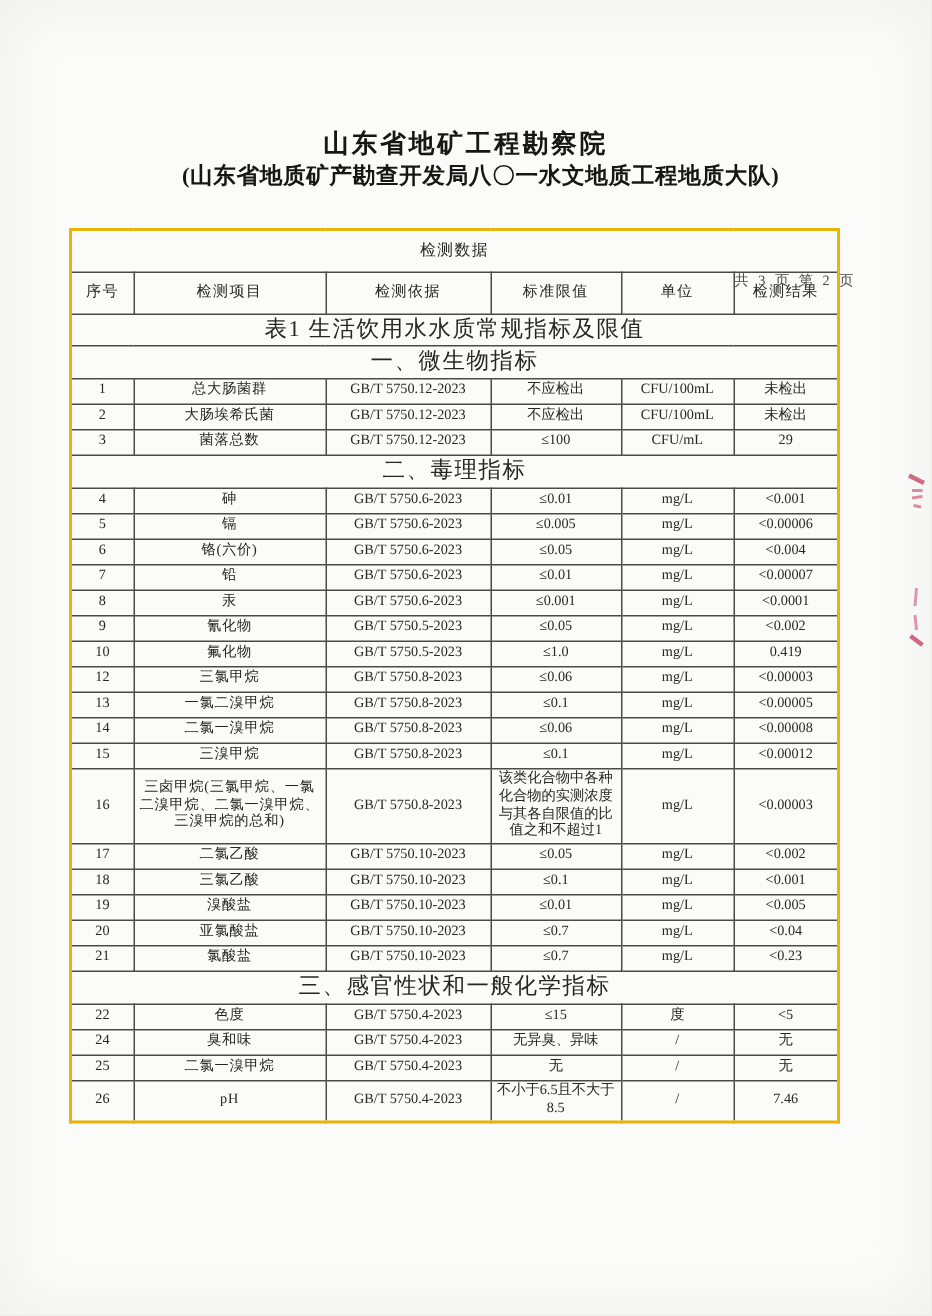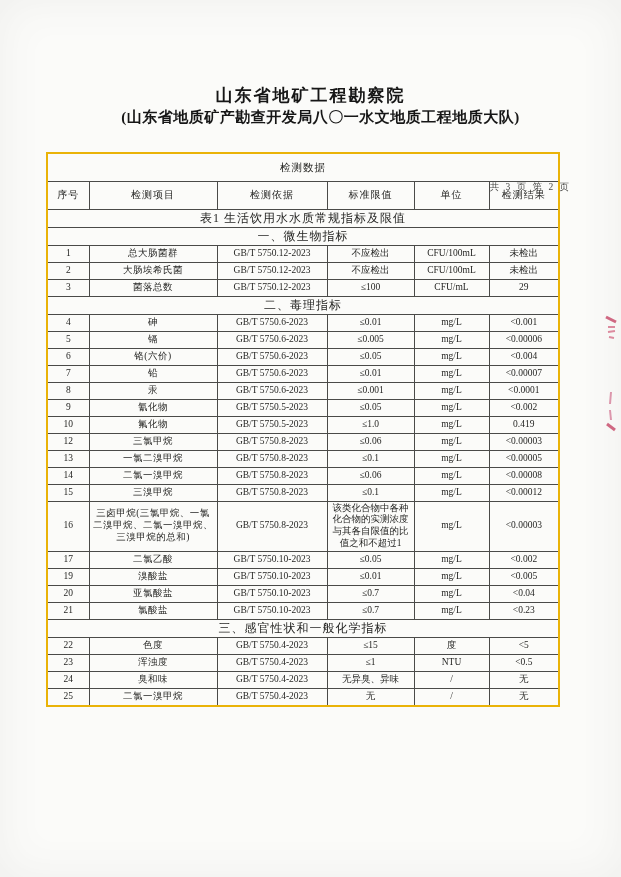--- a/index.html
+++ b/index.html
@@ -60,21 +60,21 @@
     border: 1px solid #4a4a48;
     text-align: center;
     vertical-align: middle;
     padding: 1px 2px;
     font-weight: normal;
     line-height: 1.25;
   }
   table.report { border: 2px solid #eab308; }
   tr.caption-row td { height: 28px; font-size: 10.5px; letter-spacing: 1px; }
   tr.header-row th { height: 28px; font-size: 10px; letter-spacing: 1px; }
-  td.section { height: 16px; font-size: 12px; letter-spacing: 1px; }
+  td.section { height: 16px; font-size: 15px; letter-spacing: 1px; }
   tr.data-row td { height: 17px; }
   tr.data-row td.c1 { letter-spacing: 0.5px; }
 
   .seal-mark {
     position: absolute;
     pointer-events: none;
     opacity: 0.85;
   }
 </style>
 </head>
@@ -240,20 +240,28 @@
         </tr>
         <tr class="data-row">
           <td class="c0">17</td>
           <td class="c1">二氯乙酸</td>
           <td class="c2">GB/T 5750.10-2023</td>
           <td class="c3">≤0.05</td>
           <td class="c4">mg/L</td>
           <td class="c5">&lt;0.002</td>
         </tr>
         <tr class="data-row">
+          <td class="c0">18</td>
+          <td class="c1">三氯乙酸</td>
+          <td class="c2">GB/T 5750.10-2023</td>
+          <td class="c3">≤0.1</td>
+          <td class="c4">mg/L</td>
+          <td class="c5">&lt;0.001</td>
+        </tr>
+        <tr class="data-row">
           <td class="c0">19</td>
           <td class="c1">溴酸盐</td>
           <td class="c2">GB/T 5750.10-2023</td>
           <td class="c3">≤0.01</td>
           <td class="c4">mg/L</td>
           <td class="c5">&lt;0.005</td>
         </tr>
         <tr class="data-row">
           <td class="c0">20</td>
           <td class="c1">亚氯酸盐</td>
@@ -275,42 +283,42 @@
         </tr>
         <tr class="data-row">
           <td class="c0">22</td>
           <td class="c1">色度</td>
           <td class="c2">GB/T 5750.4-2023</td>
           <td class="c3">≤15</td>
           <td class="c4">度</td>
           <td class="c5">&lt;5</td>
         </tr>
         <tr class="data-row">
-          <td class="c0">23</td>
-          <td class="c1">浑浊度</td>
-          <td class="c2">GB/T 5750.4-2023</td>
-          <td class="c3">≤1</td>
-          <td class="c4">NTU</td>
-          <td class="c5">&lt;0.5</td>
-        </tr>
-        <tr class="data-row">
           <td class="c0">24</td>
           <td class="c1">臭和味</td>
           <td class="c2">GB/T 5750.4-2023</td>
           <td class="c3">无异臭、异味</td>
           <td class="c4">/</td>
           <td class="c5">无</td>
         </tr>
         <tr class="data-row">
           <td class="c0">25</td>
           <td class="c1">二氯一溴甲烷</td>
           <td class="c2">GB/T 5750.4-2023</td>
           <td class="c3">无</td>
           <td class="c4">/</td>
           <td class="c5">无</td>
+        </tr>
+        <tr class="data-row">
+          <td class="c0">26</td>
+          <td class="c1">pH</td>
+          <td class="c2">GB/T 5750.4-2023</td>
+          <td class="c3">不小于6.5且不大于8.5</td>
+          <td class="c4">/</td>
+          <td class="c5">7.46</td>
         </tr>
       </tbody>
   </table>
 
   <svg class="seal-mark" style="top:315px; right:3px;" width="14" height="30" viewBox="0 0 14 30">
     <path d="M2 2 L12 7" stroke="#c9506e" stroke-width="3" fill="none"></path>
     <path d="M4 12 L11 12 M4 17 L11 16 M5 22 L10 23" stroke="#d87890" stroke-width="2" fill="none"></path>
   </svg>
   <svg class="seal-mark" style="top:390px; right:4px;" width="12" height="42" viewBox="0 0 12 42">
     <path d="M6 2 L5 14" stroke="#d887a0" stroke-width="2" fill="none"></path>

